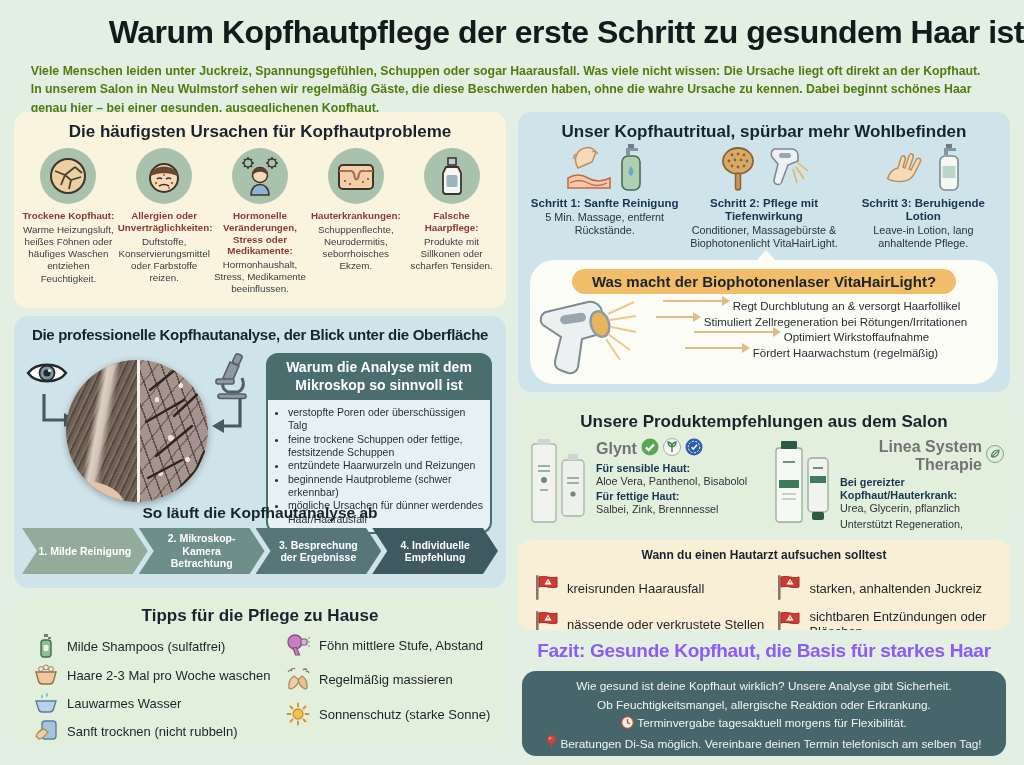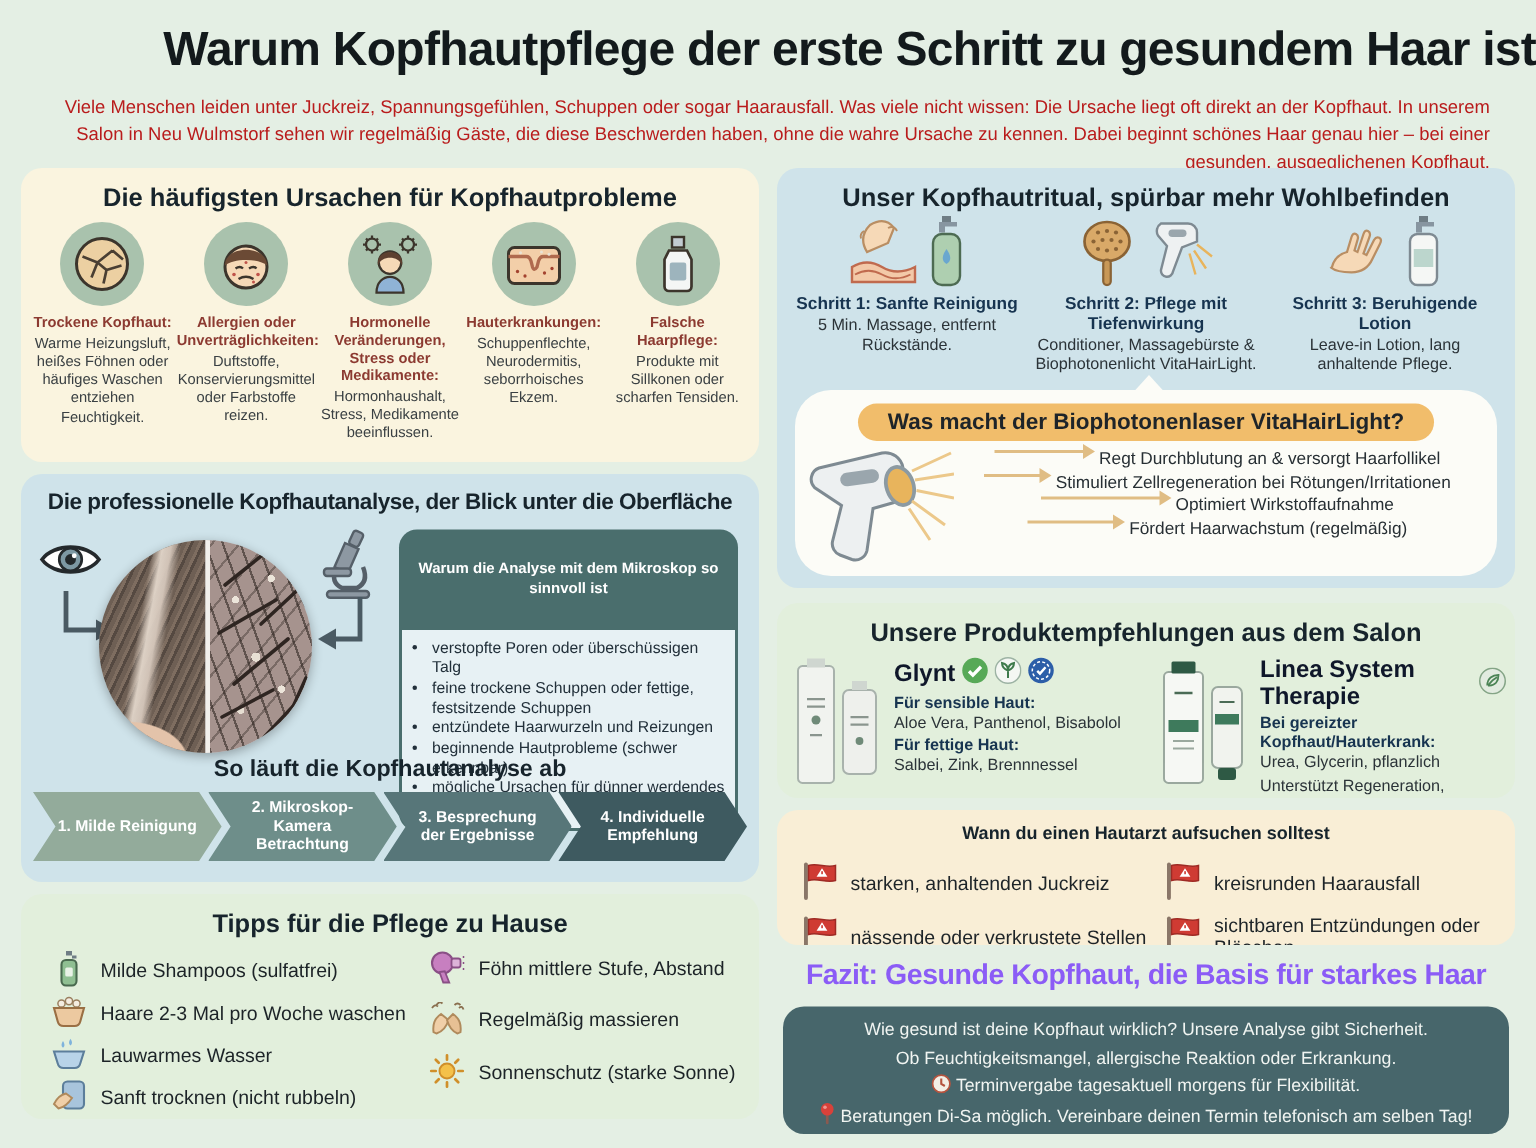--- a/index.html
+++ b/index.html
@@ -8,22 +8,22 @@
     --flag_red:#cf3b33; --heading_dark:#17242c; --maroon:#8c3a31; --navy:#173450;
     --step1:#93ab9b; --step2:#6e8e8a; --step3:#577679; --step4:#3e5a60; --icon_circle:#a9c2ad;
   }
   *{margin:0;padding:0;box-sizing:border-box;}
   html,body{width:1024px;height:765px;}
   body{font-family:"Liberation Sans",sans-serif;background:var(--page_bg);position:relative;overflow:hidden;}
   .poster{position:absolute;inset:0;}
   
   .main-title{position:absolute;top:14px;left:0;width:100%;text-align:right;font-size:32px;
     font-weight:bold;color:#131a1c;letter-spacing:-.5px;}
-  .main-sub{position:absolute;top:62px;left:3%;width:94%;text-align:right;font-size:12.3px;
-    color:#b91c1c;line-height:1.5;}
+  .main-sub{position:absolute;top:62px;left:3%;width:94%;text-align:left;font-size:12.3px;
+    color:#4d7c0f;line-height:1.5;font-weight:bold;}
   
   .sec{position:absolute;border-radius:14px;overflow:hidden;}
   .sec-title{text-align:center;font-weight:bold;color:var(--heading_dark);margin-top:10px;}
   
   #sec-causes{left:14px;top:112px;width:492px;height:196px;background:var(--cream_bg);}
   #sec-causes .sec-title{font-size:17px;}
   .causes-row{display:flex;padding:6px 8px 0;gap:3px;}
   .cause{flex:1;text-align:center;min-width:0;}
   .cause .circ{width:56px;height:56px;border-radius:50%;background:var(--icon_circle);
     margin:0 auto;display:flex;align-items:center;justify-content:center;}
@@ -48,22 +48,22 @@
       radial-gradient(5px 5px at 45% 55%, #e7dfd3 60%, transparent 61%),
       radial-gradient(4px 4px at 70% 70%, #ece5da 60%, transparent 61%),
       radial-gradient(4px 4px at 30% 80%, #e7dfd3 60%, transparent 61%),
       repeating-linear-gradient(70deg, rgba(38,30,25,.55) 0 1.5px, transparent 1.5px 11px),
       repeating-linear-gradient(-50deg, rgba(38,30,25,.35) 0 1.5px, transparent 1.5px 14px),
       #a6938e;}
   .scalp-right svg{position:absolute;inset:0;}
   .micro-wrap{position:absolute;left:196px;top:36px;}
   .arrow-micro{position:absolute;left:196px;top:80px;}
   .info-card{position:absolute;left:252px;top:37px;width:226px;}
-  .card-head{background:var(--teal_dark);color:#fff;font-weight:bold;font-size:10px;
-    text-align:center;padding:21px 10px;border-radius:12px 12px 0 0;line-height:1.25;}
+  .card-head{background:var(--teal_dark);color:#fff;font-weight:bold;font-size:14px;
+    text-align:center;padding:6px 10px;border-radius:12px 12px 0 0;line-height:1.25;}
   .card-body{background:#e7f1f4;border:2px solid var(--teal_dark);border-top:none;
     border-radius:0 0 12px 12px;padding:6px 6px 6px 4px;}
   .card-body ul{margin:0 0 0 16px;}
   .card-body li{font-size:10.5px;color:#22303a;line-height:1.27;}
   .flow-title{position:absolute;top:188px;left:0;width:100%;text-align:center;
     font-weight:bold;font-size:15.5px;color:var(--heading_dark);}
   .flow-row{position:absolute;top:212px;left:8px;right:8px;height:46px;display:flex;}
   .fstep{flex:1;color:#fff;font-weight:bold;font-size:10.5px;line-height:1.18;display:flex;
     align-items:center;justify-content:center;text-align:center;padding:0 16px;margin-left:-9px;
     clip-path:polygon(0 0,calc(100% - 15px) 0,100% 50%,calc(100% - 15px) 100%,0 100%,15px 50%);}
@@ -100,21 +100,21 @@
   .barrow:after{content:"";position:absolute;right:-7px;top:-4px;border-left:8px solid var(--arrow_orange);
     border-top:5px solid transparent;border-bottom:5px solid transparent;}
   .laser-big{position:absolute;left:6px;top:36px;}
   
   #sec-products{left:518px;top:402px;width:492px;height:130px;background:var(--green_bg);}
   #sec-products .sec-title{font-size:17px;}
   .prod{position:absolute;top:36px;display:flex;gap:8px;}
   .prod.l{left:12px;width:238px;}
   .prod.r{left:256px;width:230px;}
   .brand-row{display:flex;align-items:center;gap:4px;margin-bottom:2px;}
-  .brand{font-size:16px;font-weight:bold;color:#0f172a;}
+  .brand{font-size:16px;font-weight:bold;color:#737373;text-align:right;}
   .prod .lbl{font-size:10.8px;font-weight:bold;color:var(--navy);line-height:1.2;margin-top:2px;}
   .prod .val{font-size:10.8px;color:#2b3338;line-height:1.2;}
   
   #sec-derma{left:518px;top:540px;width:492px;height:90px;background:#f9eed6;}
   #sec-derma .sec-title{font-size:12px;margin-top:8px;}
   .derma-grid{position:absolute;top:34px;left:16px;right:8px;display:grid;
     grid-template-columns:1.03fr 1fr;column-gap:10px;row-gap:5px;}
   .derma-item{display:flex;align-items:center;gap:8px;font-size:13px;color:#1d2428;line-height:1.12;}
   
   .fazit-title{position:absolute;left:518px;top:640px;width:492px;text-align:center;
@@ -537,30 +537,30 @@
   <div class="sec" id="sec-derma">
     <div class="sec-title">Wann du einen Hautarzt aufsuchen solltest</div>
     <div class="derma-grid">
       <div class="derma-item">
         <span><svg width="25" height="27" viewBox="0 0 25 27">
               <rect x="2" y="1" width="2.6" height="25" rx="1.3" fill="#8a7668"></rect>
               <path d="M5 3 c6 -2 12 2 18 0 v10 c-6 2 -12 -2 -18 0 Z" fill="#cf3b33" stroke="#9e2a24" stroke-width="1"></path>
               <path d="M14 4.8 l3.6 5.7 h-7.2 Z" fill="#fff"></path>
               <rect x="13.5" y="6.8" width="1.1" height="2" fill="#cf3b33"></rect>
             </svg></span>
-        <span>starken, anhaltenden Juckreiz</span>
+        <span>kreisrunden Haarausfall</span>
       </div>
       <div class="derma-item">
         <span><svg width="25" height="27" viewBox="0 0 25 27">
               <rect x="2" y="1" width="2.6" height="25" rx="1.3" fill="#8a7668"></rect>
               <path d="M5 3 c6 -2 12 2 18 0 v10 c-6 2 -12 -2 -18 0 Z" fill="#cf3b33" stroke="#9e2a24" stroke-width="1"></path>
               <path d="M14 4.8 l3.6 5.7 h-7.2 Z" fill="#fff"></path>
               <rect x="13.5" y="6.8" width="1.1" height="2" fill="#cf3b33"></rect>
             </svg></span>
-        <span>kreisrunden Haarausfall</span>
+        <span>starken, anhaltenden Juckreiz</span>
       </div>
       <div class="derma-item">
         <span><svg width="25" height="27" viewBox="0 0 25 27">
               <rect x="2" y="1" width="2.6" height="25" rx="1.3" fill="#8a7668"></rect>
               <path d="M5 3 c6 -2 12 2 18 0 v10 c-6 2 -12 -2 -18 0 Z" fill="#cf3b33" stroke="#9e2a24" stroke-width="1"></path>
               <path d="M14 4.8 l3.6 5.7 h-7.2 Z" fill="#fff"></path>
               <rect x="13.5" y="6.8" width="1.1" height="2" fill="#cf3b33"></rect>
             </svg></span>
         <span>nässende oder verkrustete Stellen</span>
       </div>

